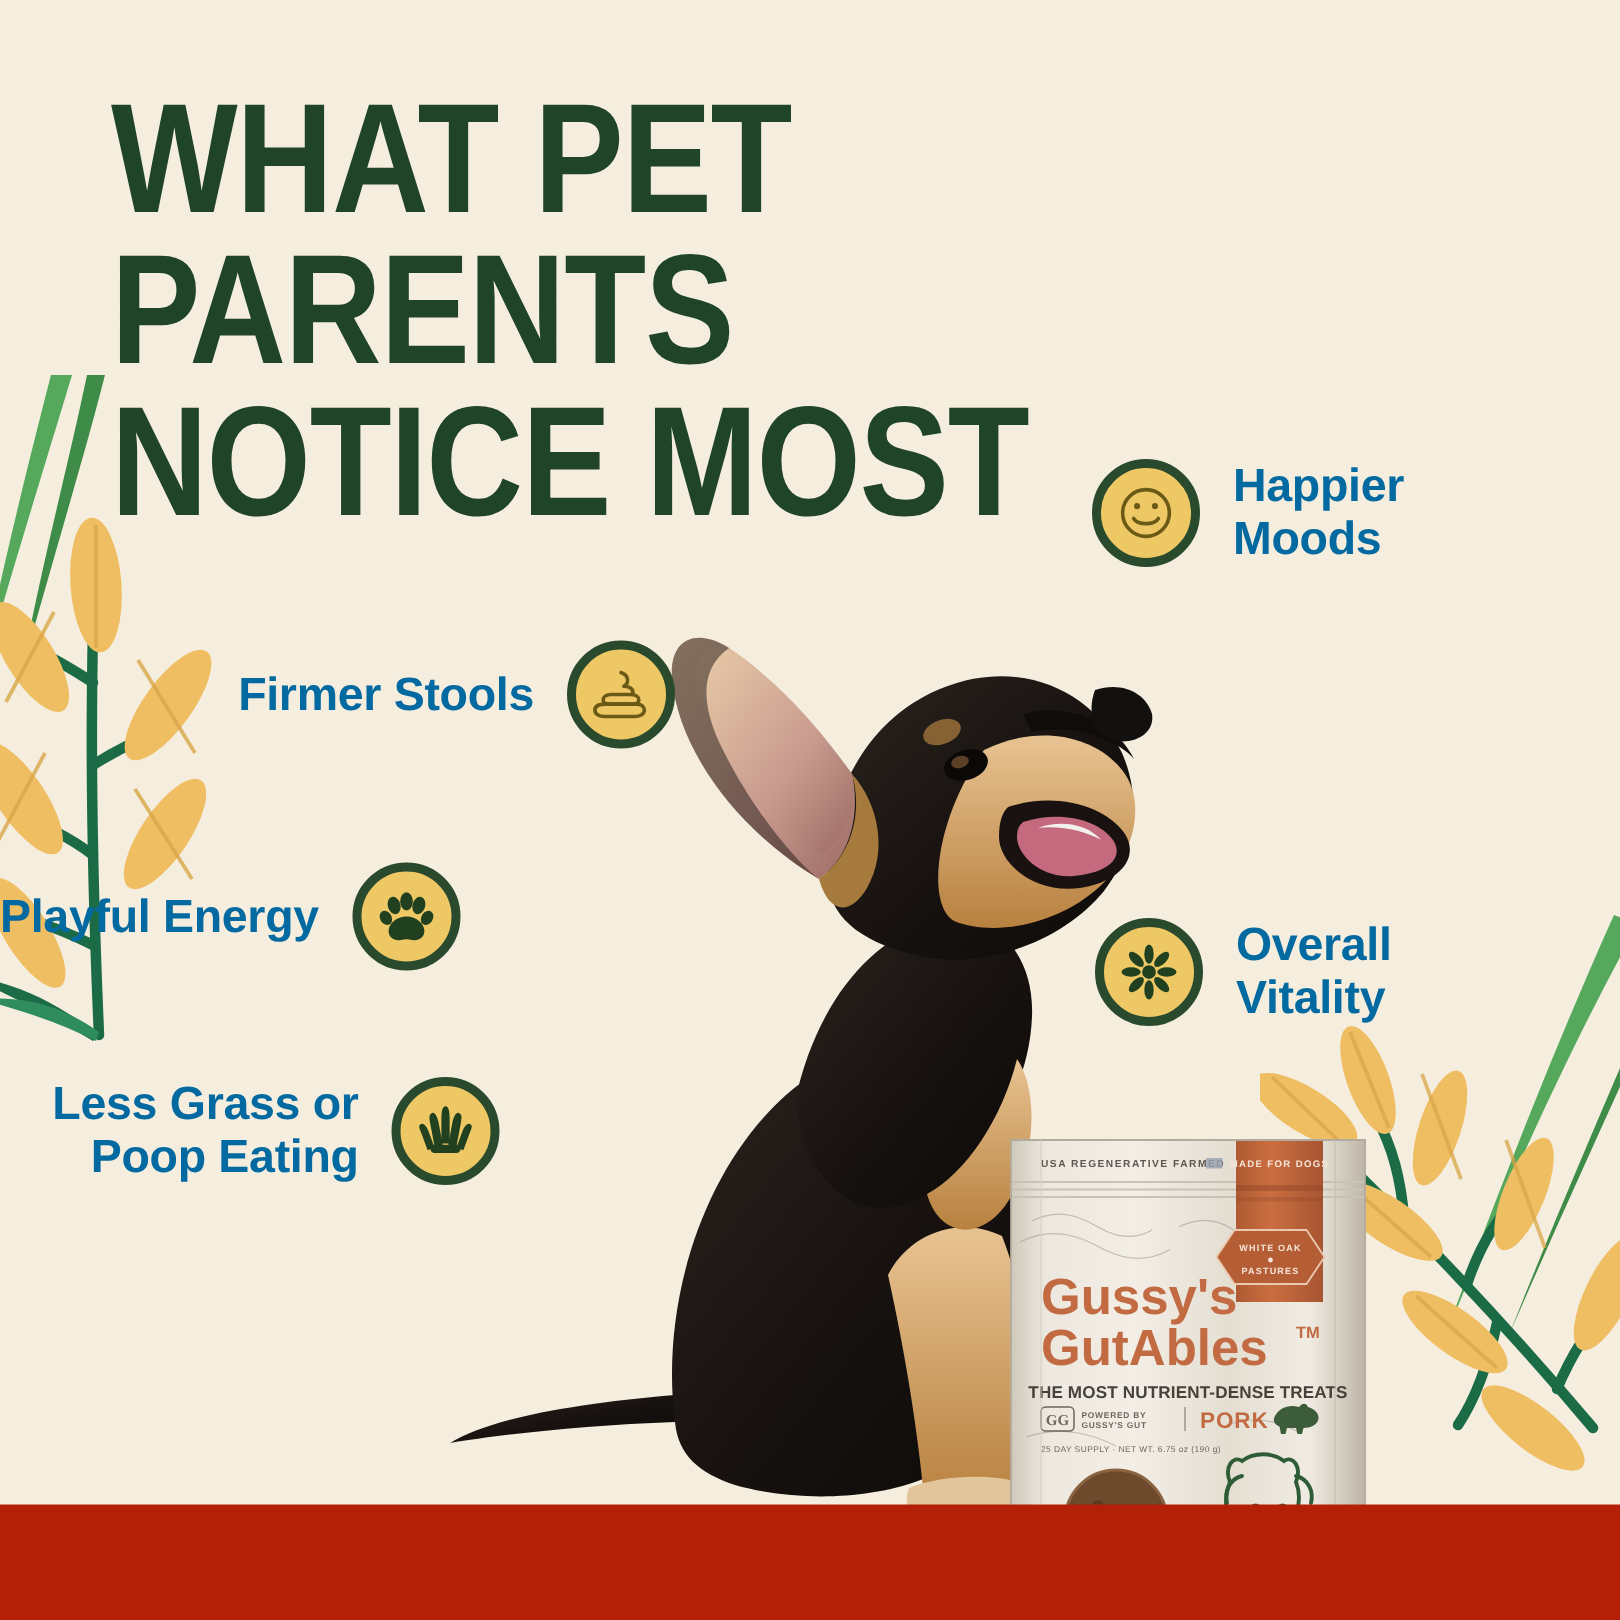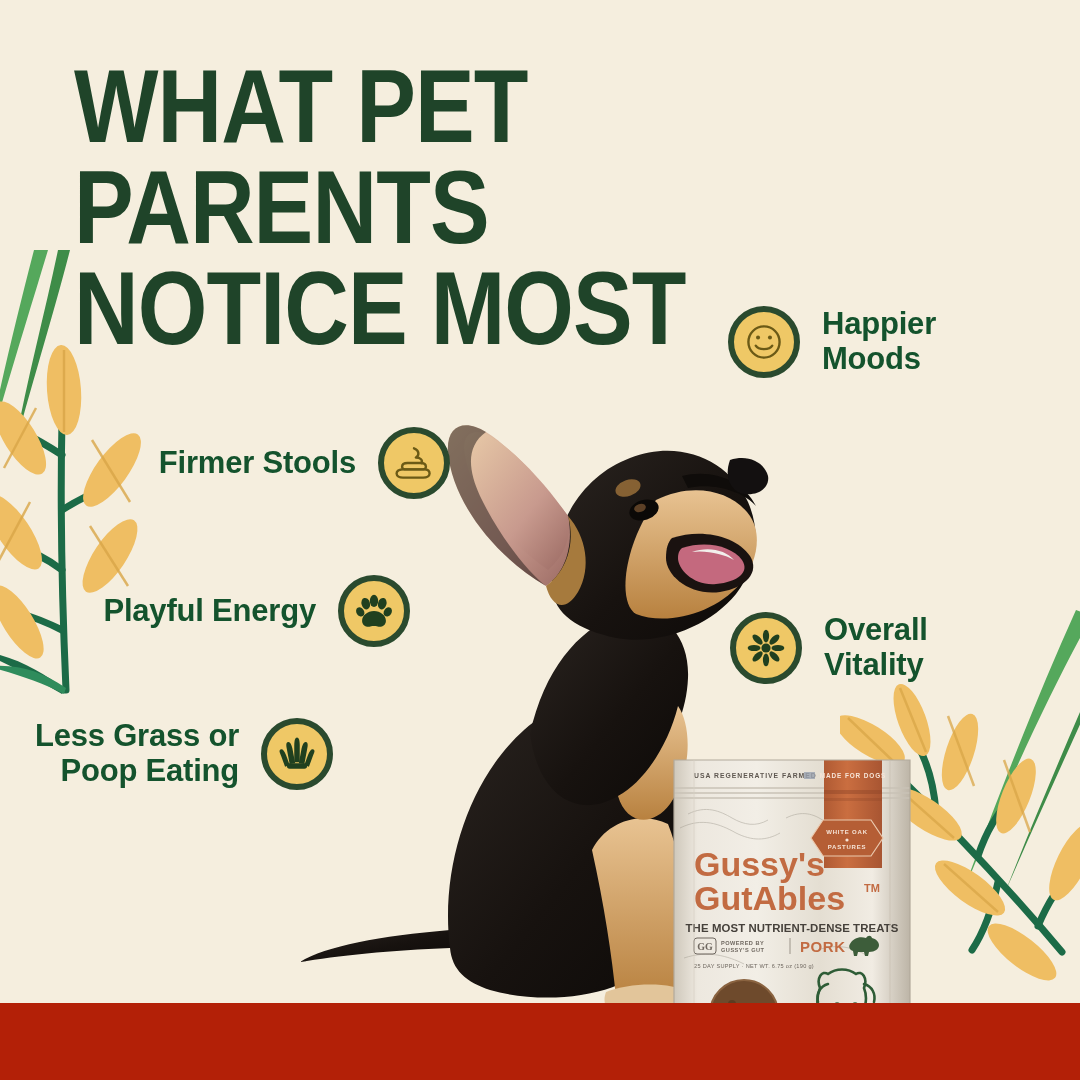--- a/index.html
+++ b/index.html
@@ -24,36 +24,36 @@
     letter-spacing:-1px;
     transform:scaleX(0.86);
     transform-origin:left top;
     text-transform:uppercase;
     white-space:pre-line;
   }
 
   
   .benefit{position:absolute;display:flex;align-items:center;z-index:40;}
   .benefit .label{
-    color:#14532d;font-weight:bold;font-size:31px;line-height:1.12;
+    color:#0369a1;font-weight:bold;font-size:31px;line-height:1.12;
     letter-spacing:-0.2px;white-space:pre-line;
   }
   .benefit.left .label{text-align:right;margin-right:22px;}
   .benefit.right .label{text-align:left;margin-left:22px;}
   .badge{
     width:72px;height:72px;border-radius:50%;
     background:#EFC866;border:6px solid #2A4A2E;
     box-sizing:border-box;flex:0 0 auto;
     display:flex;align-items:center;justify-content:center;
   }
   .badge svg{width:44px;height:44px;display:block;}
 
   
   #b-firmer   {left:0px;  top:427px; width:450px; justify-content:flex-end;}
-  #b-playful  {left:0px;  top:575px; width:410px; justify-content:flex-end;}
+  #b-playful  {left:0px;  top:575px; width:410px; justify-content:flex-start;}
   #b-grass    {left:0px;  top:718px; width:368px; justify-content:center;}
   #b-happier  {left:728px;top:306px;}
   #b-itching  {left:742px;top:463px;}
   #b-vitality {left:730px;top:612px;}
 
   
   .wheat{position:absolute;z-index:5;pointer-events:none;}
   #wheat-left{left:-30px;top:270px;width:190px;height:430px;}
   #wheat-right{right:-20px;top:600px;width:260px;height:420px;}
   #blade-left{left:-30px;top:250px;width:120px;height:220px;}

